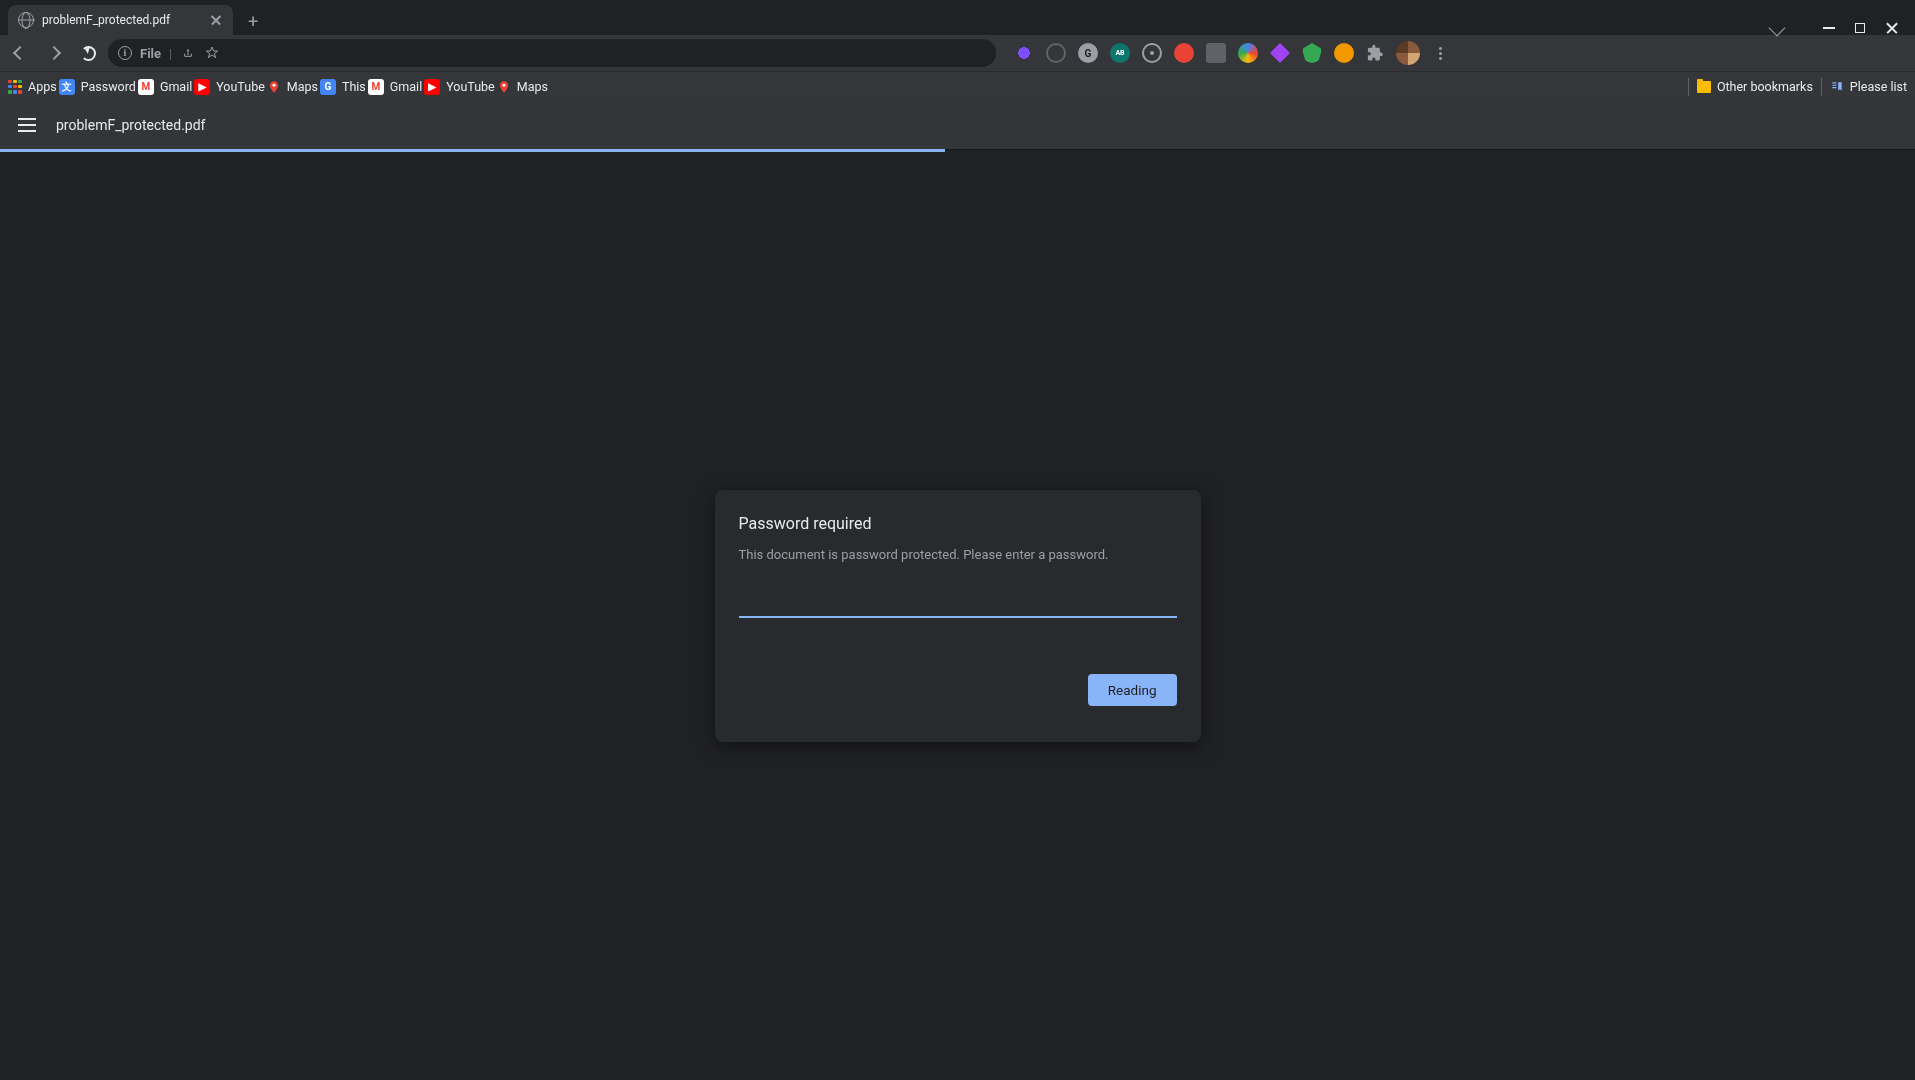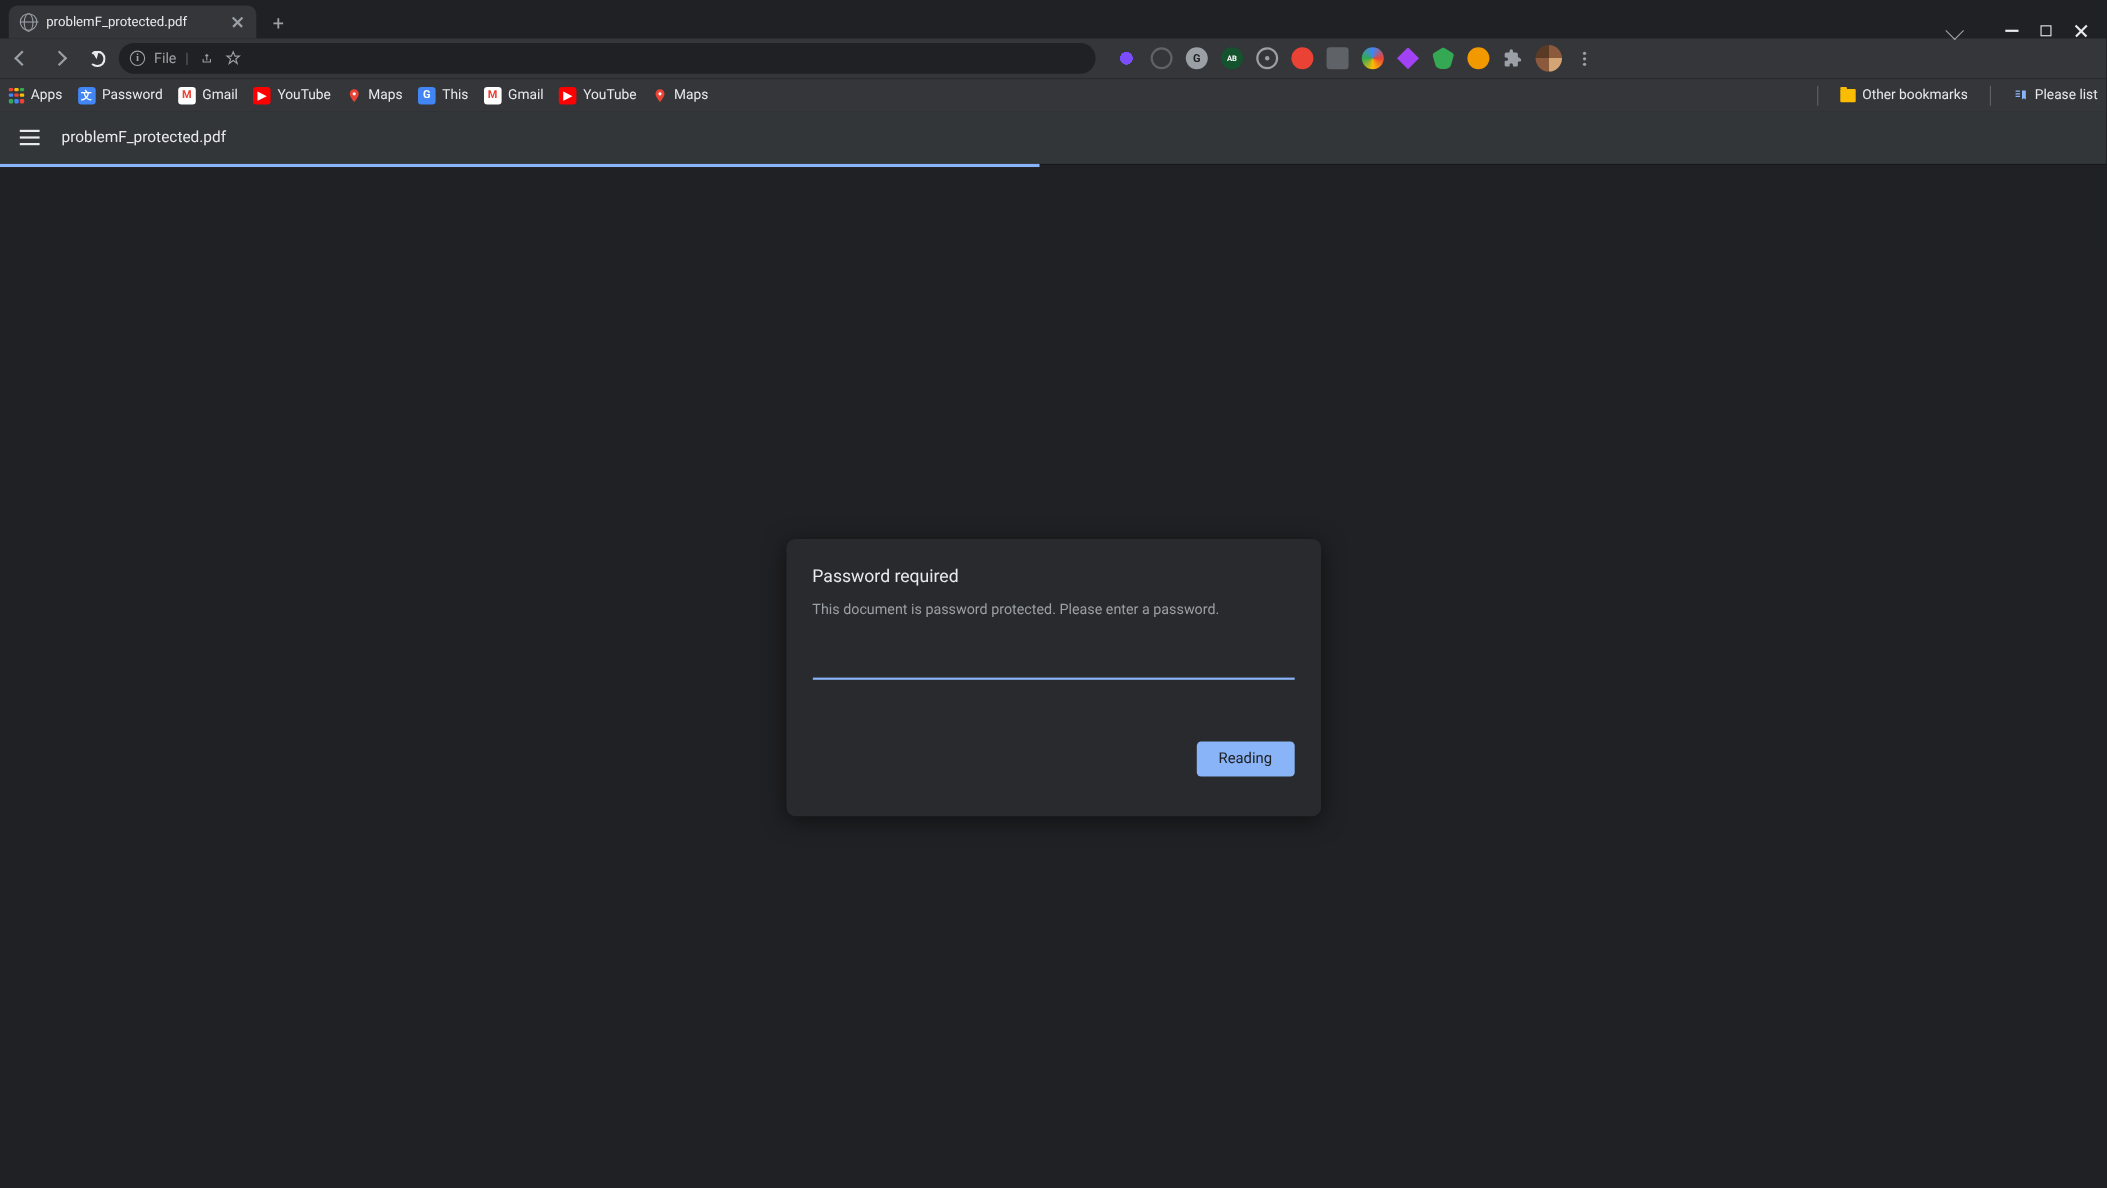--- a/index.html
+++ b/index.html
@@ -42,37 +42,37 @@
     .arrow-r { transform:rotate(135deg); }
     .reload { width:15px; height:15px; border:2px solid #e8eaed; border-left-color:transparent;
       border-radius:50%; position:relative; }
     .reload::after { content:""; position:absolute; top:-3px; left:-2px; border:4px solid transparent;
       border-right-color:#e8eaed; transform:rotate(15deg); }
     .omnibox { flex:0 0 888px; height:28px; background:#202124; border-radius:14px; display:flex;
       align-items:center; padding:0 10px; gap:8px; font-size:13px; }
     .info-ic { width:14px; height:14px; border:1.5px solid #9aa0a6; border-radius:50%; position:relative; }
     .info-ic::before { content:"i"; position:absolute; left:50%; top:50%; transform:translate(-50%,-52%);
       font-size:10px; color:#9aa0a6; font-family:serif; font-weight:bold; }
-    .scheme { color:#9aa0a6; }
+    .scheme { color:#9aa0a6;font-weight:bold; }
     .pipe { color:#5f6368; }
     .path { color:#e8eaed; flex:1; white-space:nowrap; overflow:hidden; }
     .share-ic,.star-ic,.ext-ic { width:16px; height:16px; color:#9aa0a6; }
     .share-ic svg,.star-ic svg { width:16px; height:16px; fill:none; stroke:#9aa0a6; stroke-width:1.5; }
     .extrow { margin-left:12px; display:flex; align-items:center; gap:12px; }
     .ext { width:20px; height:20px; border-radius:50%; display:flex; align-items:center; justify-content:center;
       font-size:10px; font-weight:bold; }
     .puzzle { width:18px; height:18px; }
     .puzzle svg { width:18px; height:18px; fill:#9aa0a6; }
     .avatar { width:24px; height:24px; border-radius:50%; background:conic-gradient(#8b5a3c 0 25%,#d4a574 25% 50%,#8b5a3c 50% 75%,#5a3a24 75% 100%); }
     .kebab { width:16px; height:16px; display:flex; flex-direction:column; align-items:center; justify-content:center; gap:2px; }
     .kebab span { width:3px; height:3px; background:#9aa0a6; border-radius:50%; }
 
     
     .bmbar { height:30px; background:#35363a; border-top:1px solid #282a2d; display:flex; align-items:center;
-      padding:0 8px; gap:14px; font-size:12.5px; color:#e8eaed;text-align:center; }
+      padding:0 8px; gap:2px; font-size:12.5px; color:#e8eaed;text-align:center; }
     .bm { display:flex; align-items:center; gap:6px; cursor:pointer; }
     .apps-ic { width:14px; height:14px; display:grid; grid-template-columns:repeat(3,1fr);
       grid-template-rows:repeat(3,1fr); gap:1.5px; }
     .apps-ic span { background:#e8eaed; border-radius:1px; }
     .apps-ic span:nth-child(1){background:#ea4335}.apps-ic span:nth-child(2){background:#fbbc04}
     .apps-ic span:nth-child(3){background:#34a853}.apps-ic span:nth-child(4){background:#4285f4}
     .apps-ic span:nth-child(5){background:#ea4335}.apps-ic span:nth-child(6){background:#fbbc04}
     .apps-ic span:nth-child(7){background:#34a853}.apps-ic span:nth-child(8){background:#4285f4}
     .apps-ic span:nth-child(9){background:#ea4335}
     .ico { width:16px; height:16px; border-radius:3px; display:flex; align-items:center; justify-content:center;
@@ -149,21 +149,21 @@
     <span class="star-ic">
       <svg viewBox="0 0 24 24">
           <path d="M12 3l2.5 6h6l-5 4 2 6-5.5-4-5.5 4 2-6-5-4h6z"></path>
         </svg>
     </span>
   </div>
   <div class="extrow">
     <span class="ext" style="background:radial-gradient(circle,#7c4dff 40%,transparent 42%)"></span>
     <span class="ext" style="border:2px solid #5f6368;border-radius:50%"></span>
     <span class="ext" style="background:#9aa0a6;color:#202124">G</span>
-    <span class="ext" style="background:#14532d;color:#fff;font-size:7px">AB</span>
+    <span class="ext" style="background:#0f766e;color:#fff;font-size:7px">AB</span>
     <span class="ext" style="border:2px solid #9aa0a6;border-radius:50%;position:relative">
         <span style="position:absolute;left:50%;top:50%;width:4px;height:4px;background:#9aa0a6;border-radius:50%;transform:translate(-50%,-50%)"></span>
       </span>
     <span class="ext" style="background:#ea4335"></span>
     <span class="ext" style="background:#5f6368;border-radius:3px"></span>
     <span class="ext" style="background:conic-gradient(#4285f4,#ea4335,#fbbc04,#34a853,#4285f4);border-radius:50%"></span>
     <span class="ext" style="background:#a142f4;clip-path:polygon(50% 0,100% 50%,50% 100%,0 50%)"></span>
     <span class="ext" style="background:#34a853;clip-path:polygon(50% 0,100% 30%,80% 100%,20% 100%,0 30%)"></span>
     <span class="ext" style="background:#f29900;border-radius:50%"></span>
     <span class="puzzle">

